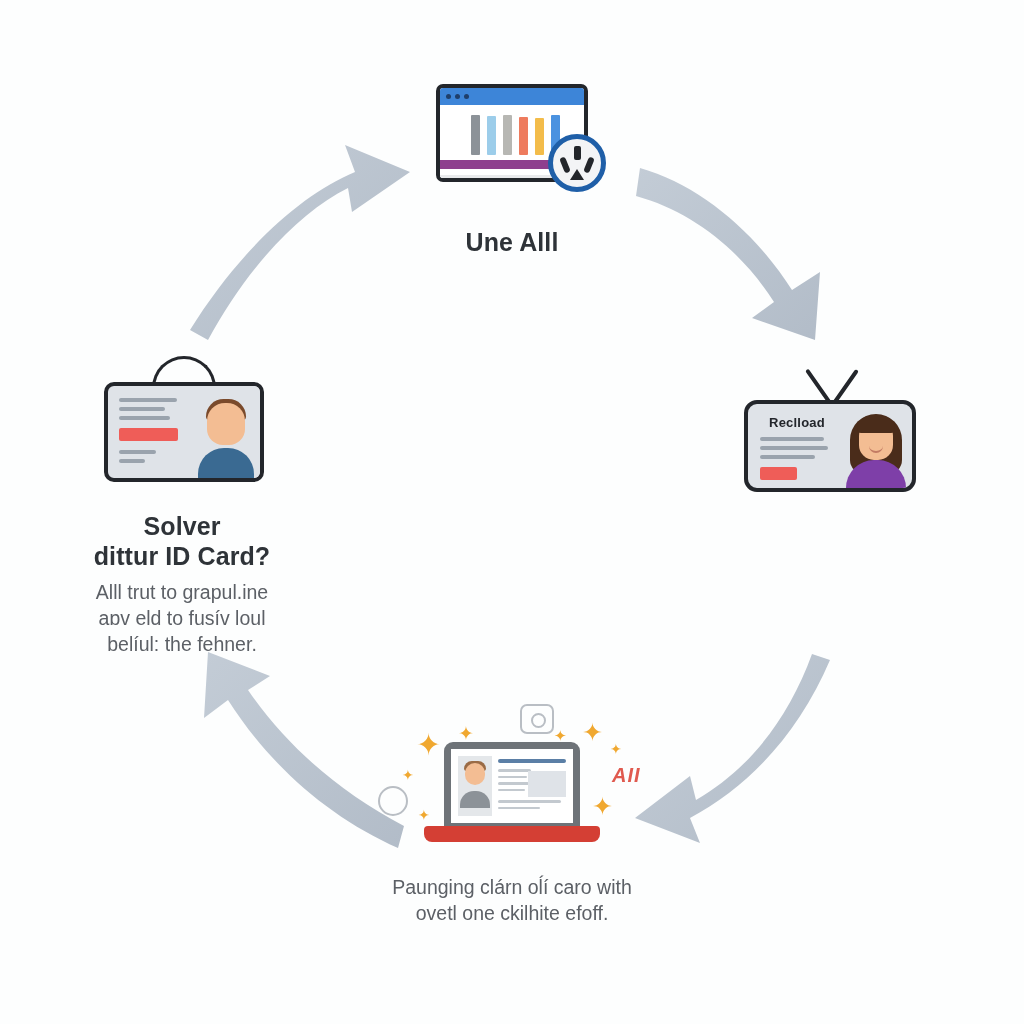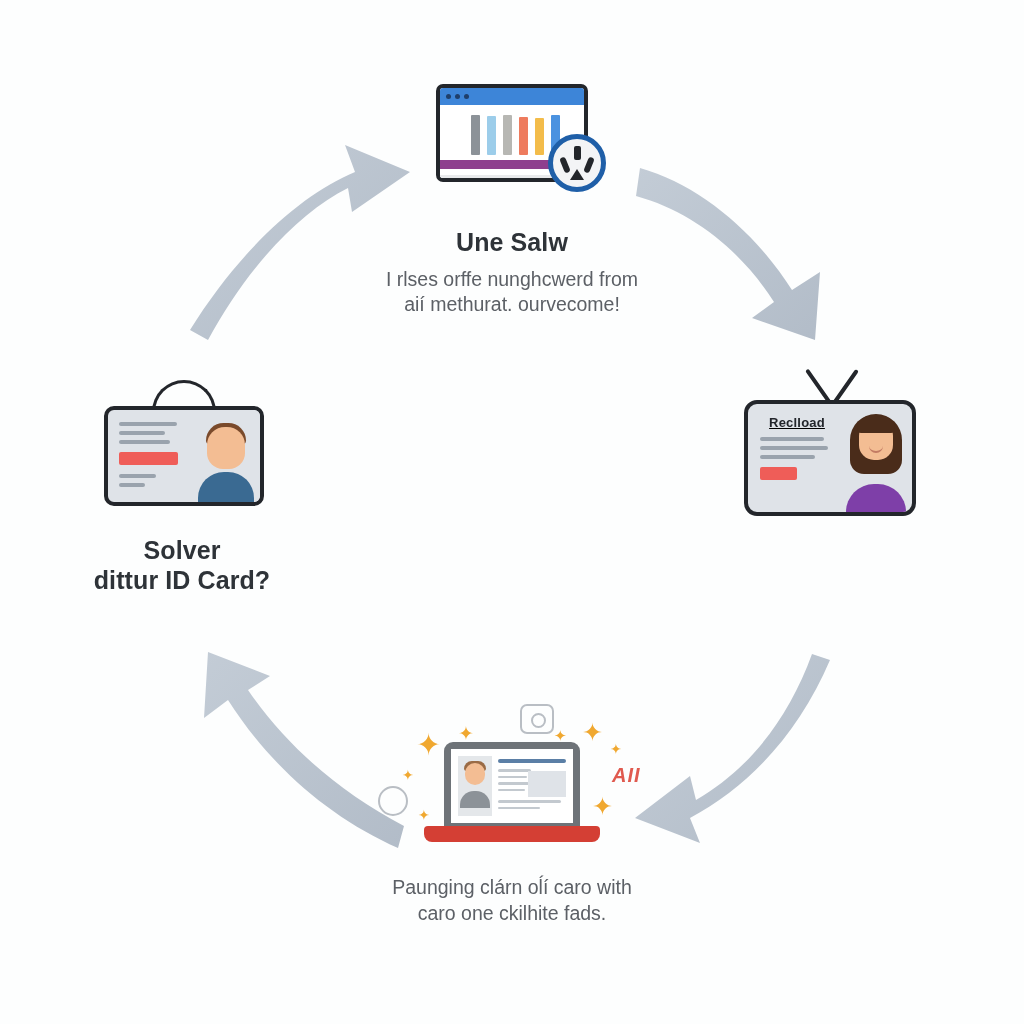--- a/index.html
+++ b/index.html
@@ -53,21 +53,21 @@
     color: #5c6066;
     line-height: 1.33;
     margin-top: 9px;
     white-space: pre-line;
   }
 
   
   #node-top    { left: 362px; top: 72px; }
   #node-right  { left: 680px; top: 360px; }
   #node-bottom { left: 362px; top: 716px; }
-  #node-left   { left: 32px;  top: 380px; }
+  #node-left   { left: 32px;  top: 356px; }
 
   
   .browser {
     position: absolute;
     left: 74px;
     top: 12px;
     width: 152px;
     height: 98px;
     border: 4px solid #23262b;
     border-radius: 7px;
@@ -217,28 +217,27 @@
     width: 3.5px; height: 44px;
     background: #23262b;
     left: 86px; top: 2px;
     border-radius: 2px;
   }
   .antenna.a-l { transform: rotate(35deg); transform-origin: bottom center; }
   .antenna.a-r { transform: rotate(-35deg); transform-origin: bottom center; }
   .tv {
     position: absolute;
     left: 0; top: 40px;
-    width: 172px; height: 116px;
+    width: 172px; height: 92px;
     border: 4px solid #23262b;
     border-radius: 13px;
     background: #dfe3e8;
     box-sizing: border-box;
     overflow: hidden;
     display: flex;
-    text-decoration: underline;
   }
   .tv-info { flex: 1; padding: 11px 6px 0 12px; }
   .tv-label {
     font-size: 13px;
     font-weight: bold;
     color: #23262b;
     margin-bottom: 7px;
     letter-spacing: .2px;
   }
   .tv-photo { width: 72px; position: relative; }
@@ -426,23 +425,21 @@
           <div class="browser-strip2"></div>
         </div>
       </div>
       <div class="socket">
         <span class="socket-slot s-t"></span>
         <span class="socket-slot s-l"></span>
         <span class="socket-slot s-r"></span>
         <span class="socket-slot s-b"></span>
       </div>
     </div>
-    <div class="node-title">Une Salw</div>
-    <div class="node-desc">I rlses orffe nunghcwerd from
-aií methurat. ourvecome!</div>
+    <div class="node-title">Une Alll</div>
   </div>
 
   <div class="node" id="node-right">
     <div class="node-art">
       <div class="tv-wrap">
         <span class="antenna a-l"></span>
         <span class="antenna a-r"></span>
         <div class="tv">
           <div class="tv-info">
             <div class="tv-label">Reclload</div>
@@ -496,21 +493,21 @@
         <span class="sparkle" style="left:158px;top:4px;font-size:25px">✦</span>
         <span class="sparkle" style="left:168px;top:78px;font-size:25px">✦</span>
         <span class="sparkle" style="left:186px;top:26px;font-size:14px">✦</span>
 
         <span class="ai-text" style="left:188px;top:48px">AII</span>
         <span class="ring-icon" style="left:-46px;top:70px;width:26px;height:26px"></span>
         <span class="cam-icon" style="left:96px;top:-12px;width:30px;height:26px"></span>
       </div>
     </div>
     <div class="node-desc">Paunging clárn oĺí caro with
-caro one ckilhite fads.</div>
+ovetl one ckilhite efoff.</div>
   </div>
 
   <div class="node" id="node-left">
     <div class="node-art">
       <div class="badge-wrap">
         <span class="lanyard"></span>
         <div class="badge">
           <div class="badge-info">
             <div class="tline" style="width:88%"></div>
             <div class="tline" style="width:70%"></div>
@@ -522,15 +519,18 @@
           <div class="badge-photo">
             <span class="avatar-hair"></span>
             <span class="avatar-head"></span>
             <span class="avatar-body"></span>
           </div>
         </div>
       </div>
     </div>
     <div class="node-title">Solver
 dittur ID Card?</div>
+    <div class="node-desc">Alll trut to grapul.ine
+aɒv eld to fusív loul
+belíul: the fehner.</div>
   </div>
 
 </div>
 
 </body></html>

